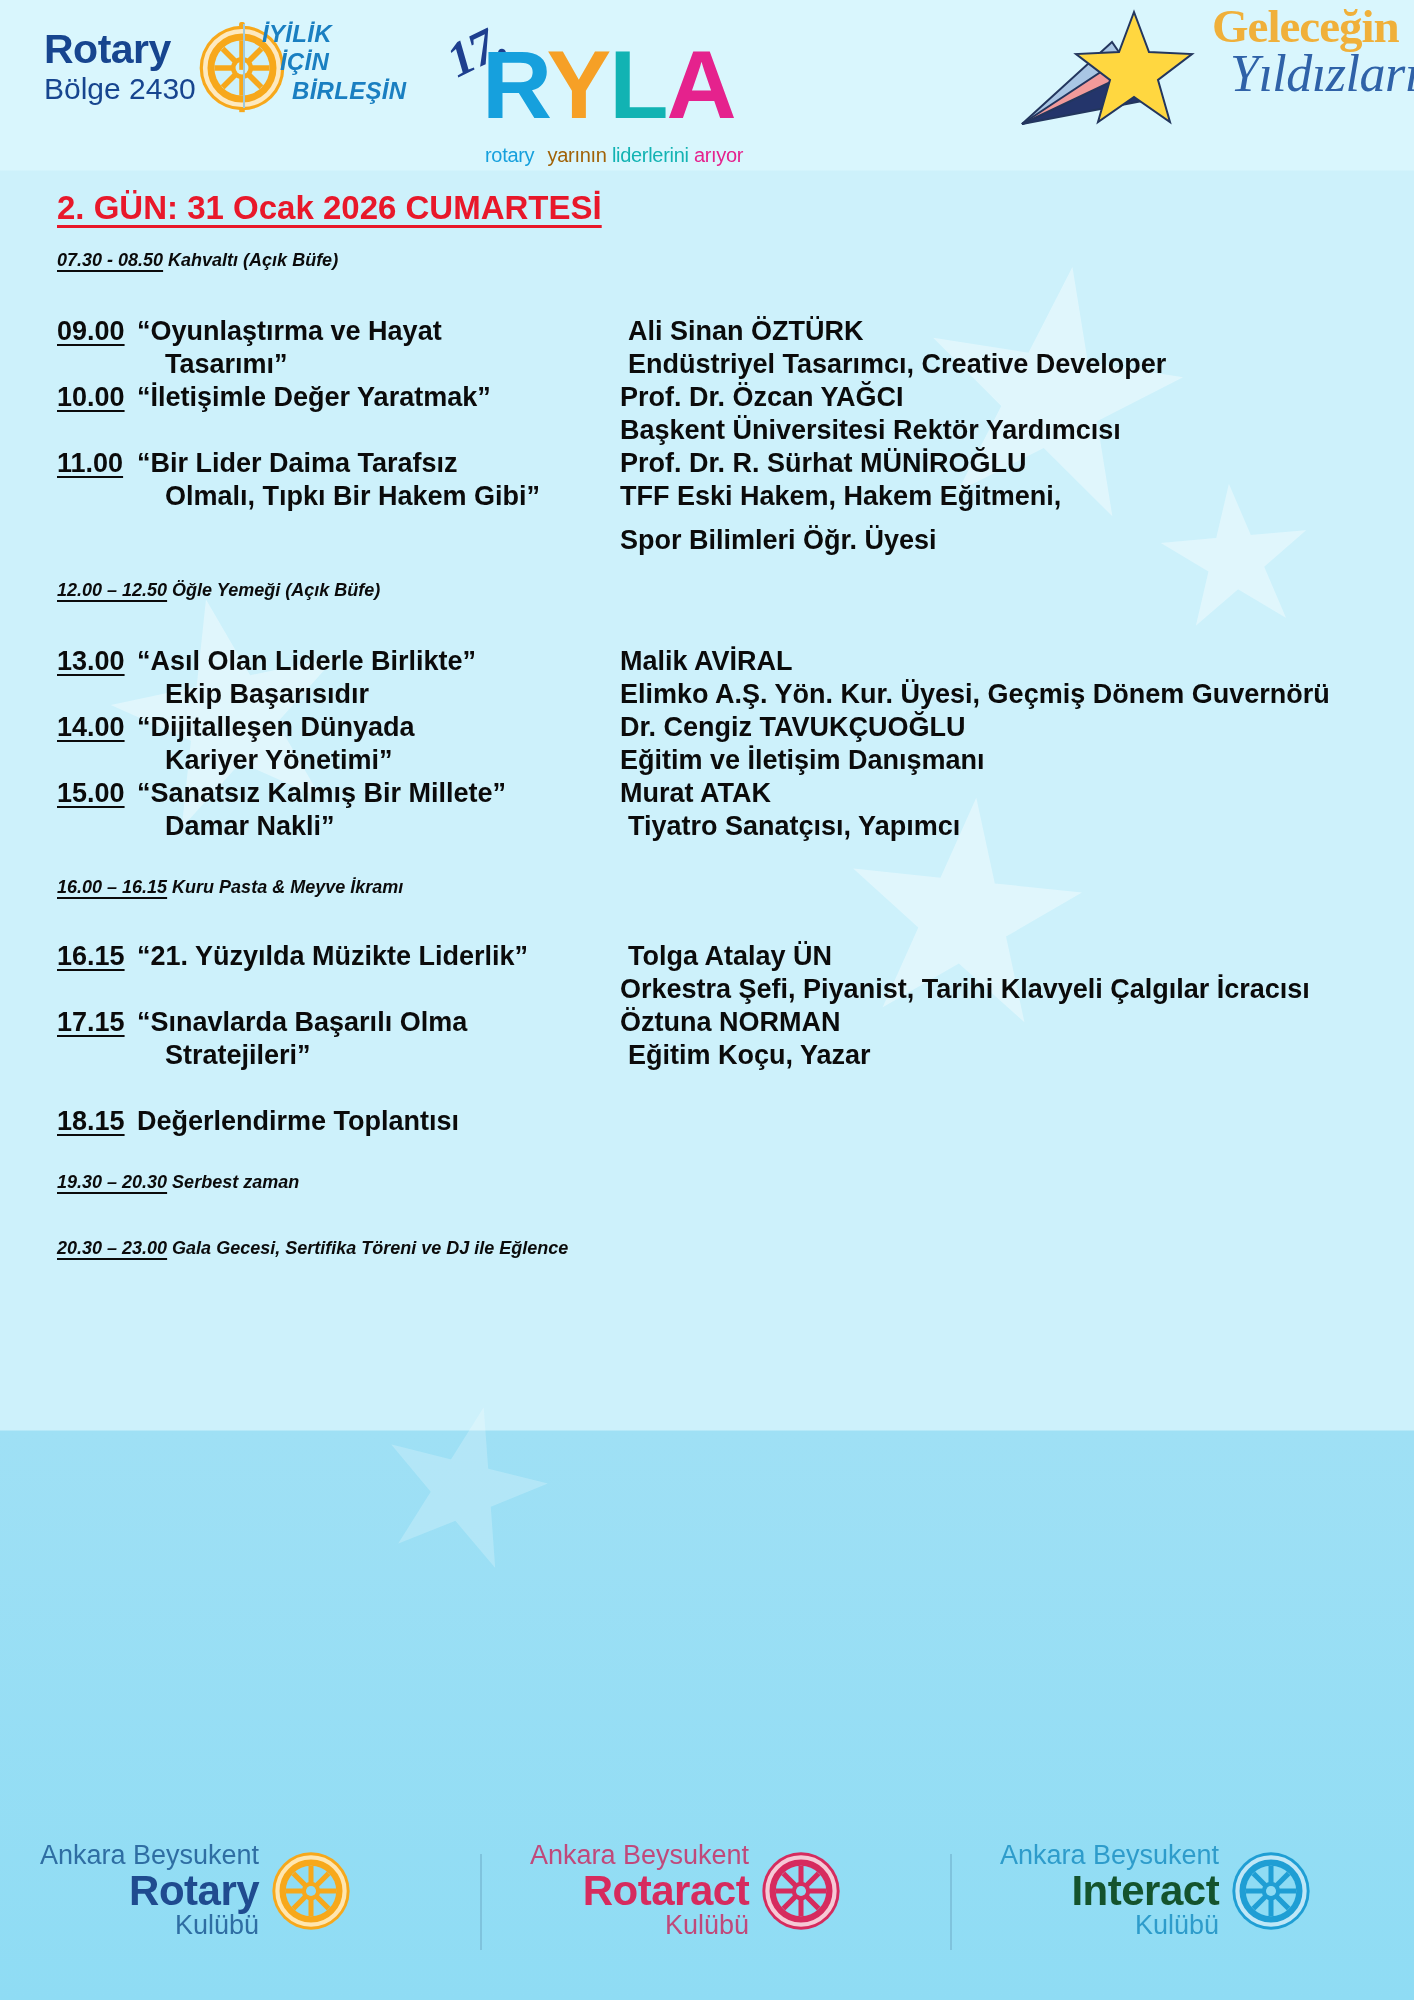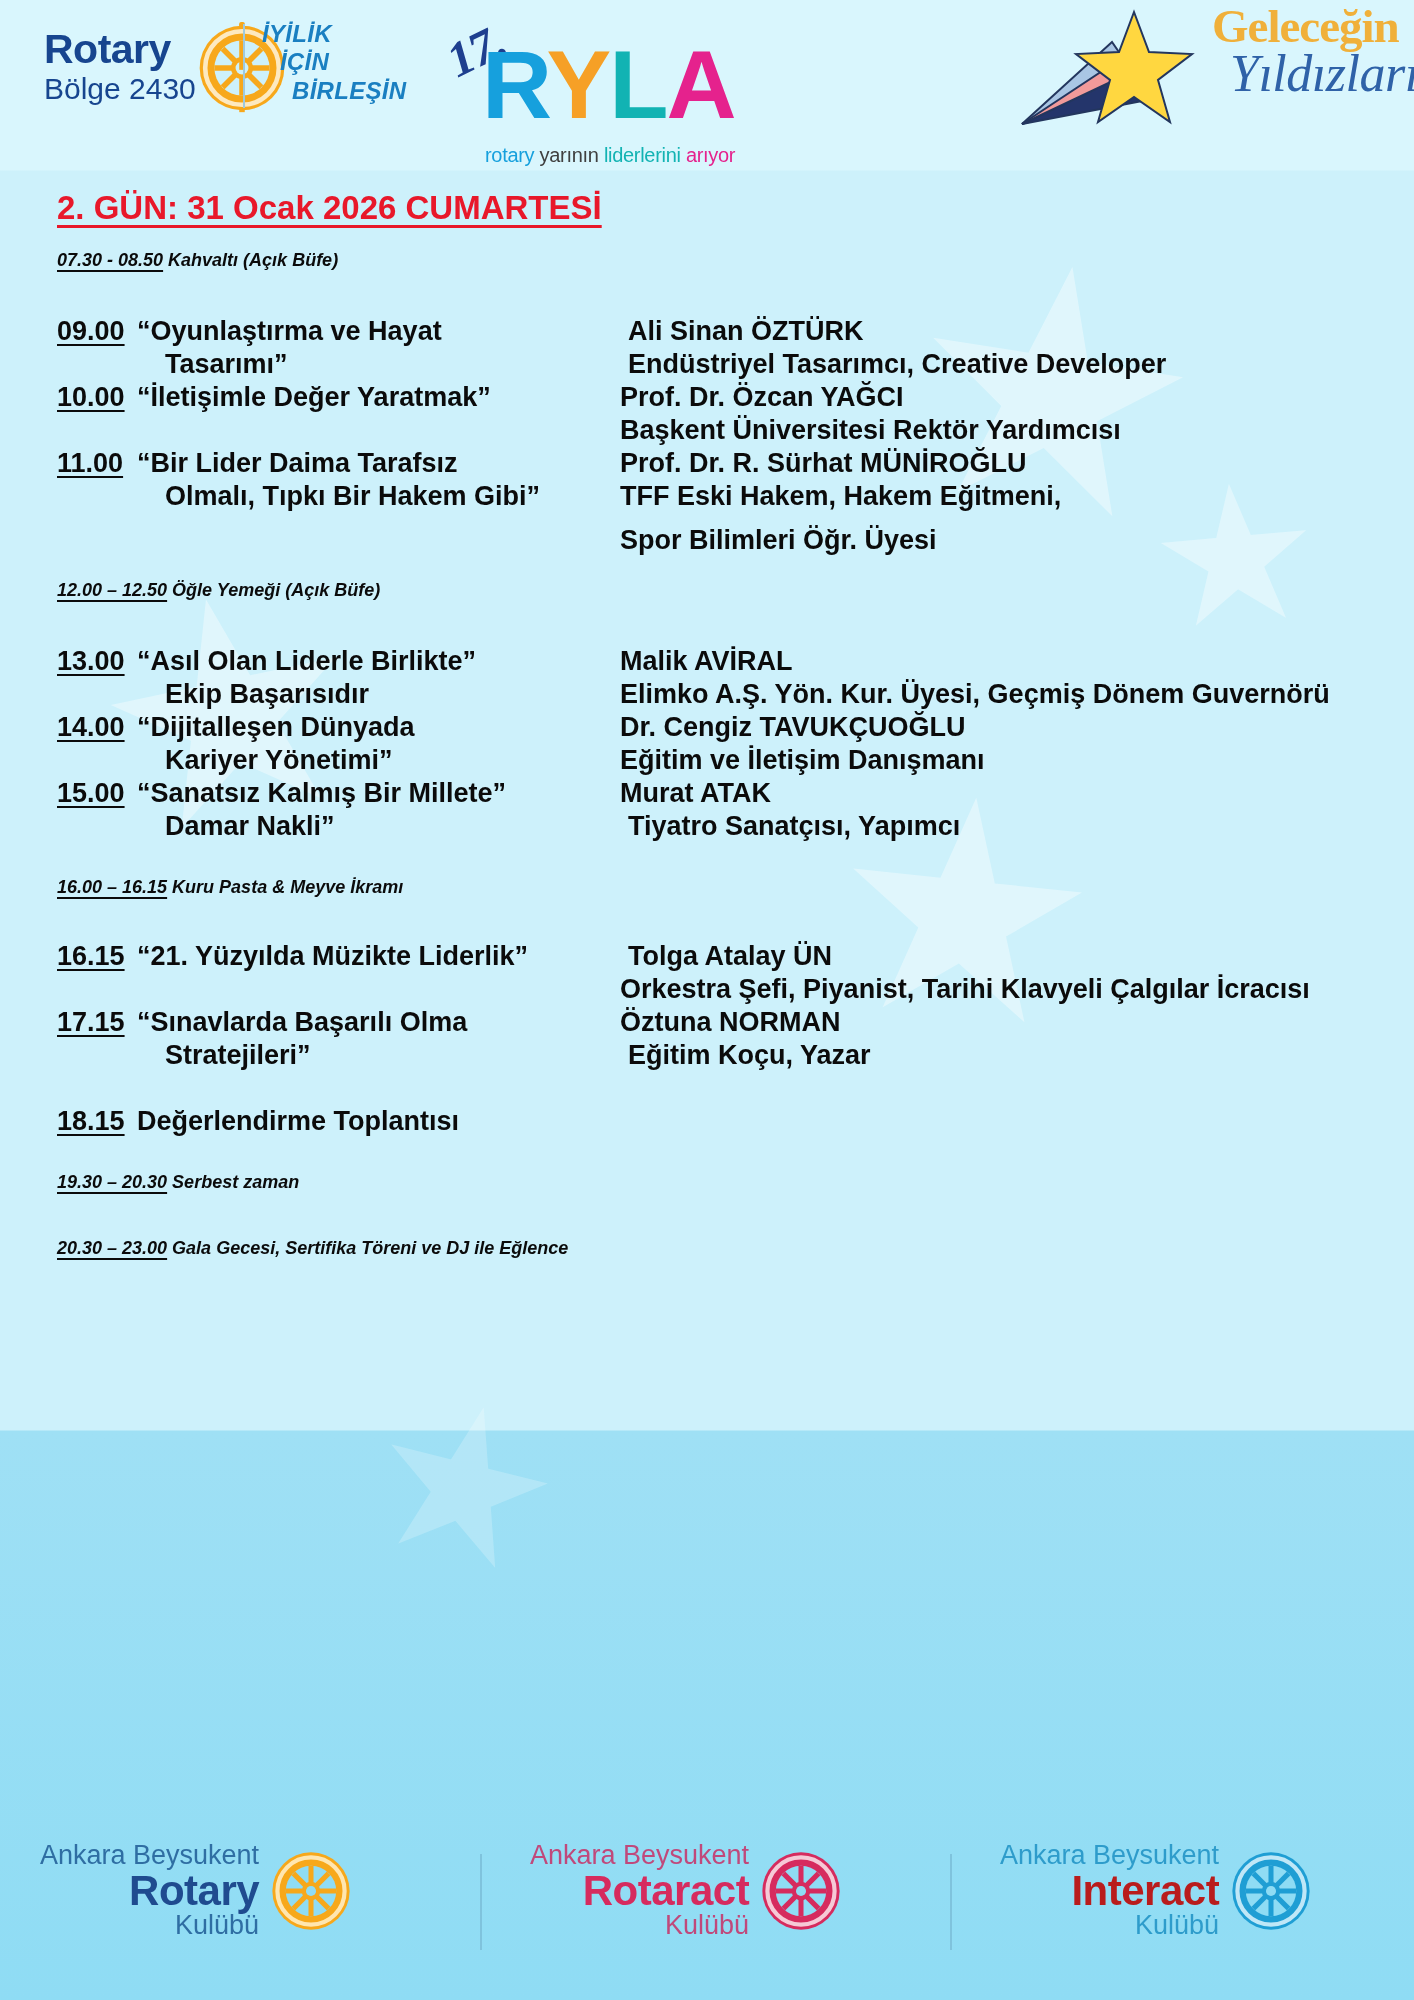--- a/index.html
+++ b/index.html
@@ -127,21 +127,21 @@
   .ryla-word span:nth-child(3) { color: #12b3b3; }
   .ryla-word span:nth-child(4) { color: #e5228d; }
   .ryla-tag {
     position: absolute;
     left: 42px; top: 136px;
     font-size: 20px;
     white-space: nowrap;
     letter-spacing: -.3px;
   }
   .ryla-tag span:nth-child(1) { color: #16a0dd; }
-  .ryla-tag span:nth-child(2) { color: #404040; }
+  .ryla-tag span:nth-child(2) { color: #a16207; margin-left: 8px; }
   .ryla-tag span:nth-child(3) { color: #12b3b3; }
   .ryla-tag span:nth-child(4) { color: #e5228d; }
 
   
   .gy {
     position: absolute;
     right: 18px; top: 2px;
     width: 380px; height: 132px;
   }
   .gy-star { position: absolute; left: 0; top: 0; }
@@ -244,21 +244,21 @@
   .club-rotary   { left: 40px;  top: 38px; }
   .club-rotary .l1, .club-rotary .l3 { color: #2f6ea3; }
   .club-rotary .l2 { color: #1f4b8f; }
 
   .club-rotaract { left: 530px; top: 38px; }
   .club-rotaract .l1, .club-rotaract .l3 { color: #c0497b; }
   .club-rotaract .l2 { color: #d62b5e; }
 
   .club-interact { left: 1000px; top: 38px; }
   .club-interact .l1, .club-interact .l3 { color: #2e9ccb; }
-  .club-interact .l2 { color: #b91c1c; }
+  .club-interact .l2 { color: #14532d; }
 
   .foot-div {
     position: absolute;
     width: 2px; height: 96px;
     background: #7fc3dd;
     top: 50px;
   }
   .foot-div-1 { left: 480px; }
   .foot-div-2 { left: 950px; }
 </style>

